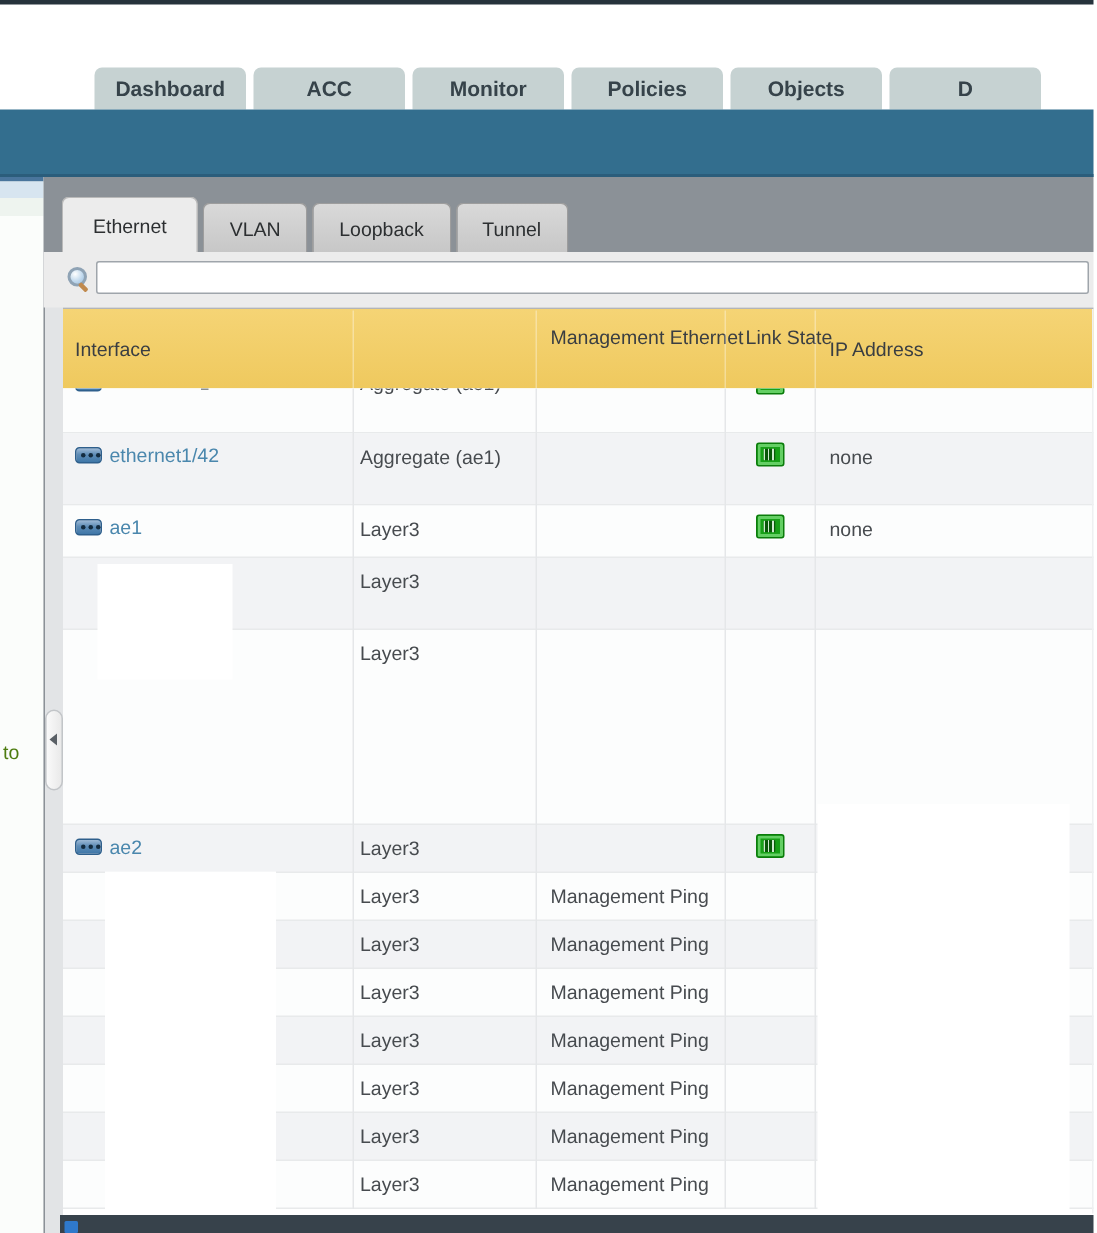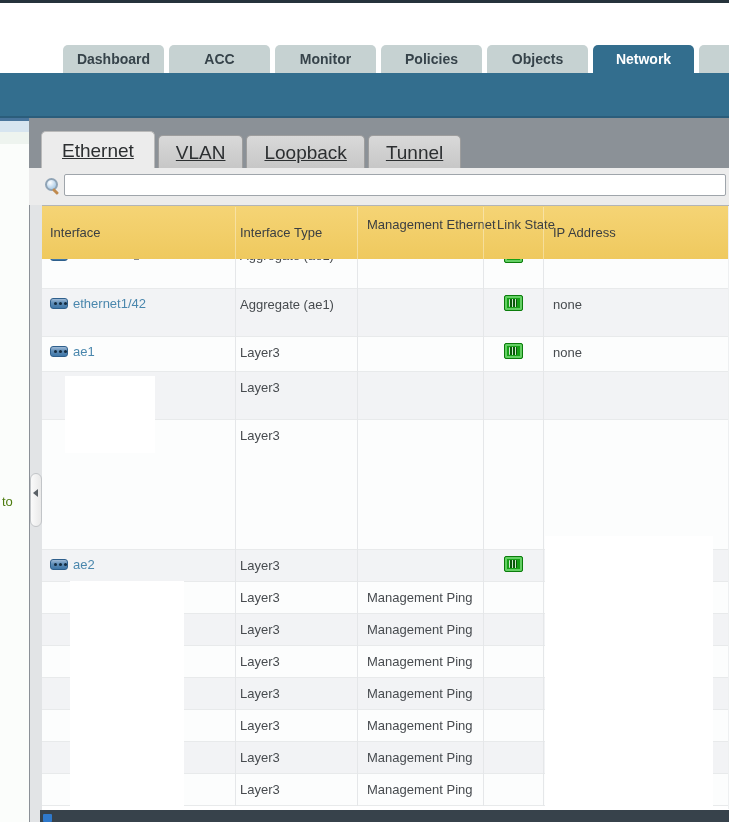--- a/index.html
+++ b/index.html
@@ -35,21 +35,21 @@
             border-radius:6px;box-sizing:border-box;}
   .splitter-arrow{position:absolute;left:2px;top:15px;width:0;height:0;
             border-top:4px solid transparent;border-bottom:4px solid transparent;
             border-right:5px solid #5a6066;}
 
   
   .gray-band{position:absolute;left:29px;top:118px;width:702px;height:50px;background:#8b9197;}
   .sub-tabs{position:absolute;left:12px;bottom:0;display:flex;align-items:flex-end;}
   .stab{height:33px;padding:0 17px;margin-right:3px;border-radius:5px 5px 0 0;
         background:linear-gradient(#d9d9d9,#c7c7c7);border:1px solid #9d9d9d;border-bottom:none;
-        color:#2c2f31;font-size:19px;line-height:34px;box-sizing:border-box;cursor:default;text-decoration:underline;}
+        color:#2c2f31;font-size:13px;line-height:34px;box-sizing:border-box;cursor:default;}
   .stab.active{height:37px;line-height:38px;background:#ececec;border-color:#b9b9b9;padding:0 20px;}
 
   
   .search-strip{position:absolute;left:29px;top:168px;width:702px;height:37px;background:#ececec;}
   .mag-icon{position:absolute;left:15px;top:9px;width:16px;height:17px;}
   .mag-icon::before{content:'';position:absolute;left:1px;top:1px;width:9px;height:9px;border-radius:50%;
         border:2px solid #8fa3b5;background:radial-gradient(circle at 35% 30%,#ffffff,#bcd6ec 60%,#9cc0de);}
   .mag-icon::after{content:'';position:absolute;right:1px;bottom:1px;width:7px;height:3px;
         background:#c08a4e;border-radius:1px;transform:rotate(45deg);}
   .search-input{position:absolute;left:35px;top:6px;width:662px;height:22px;border:1px solid #9fa5ab;
@@ -114,21 +114,20 @@
 <div class="stage">
 
   <div class="top-edge"></div>
 
   <div class="main-tabs">
     <div class="mtab">Dashboard</div>
     <div class="mtab">ACC</div>
     <div class="mtab">Monitor</div>
     <div class="mtab">Policies</div>
     <div class="mtab">Objects</div>
-    <div class="mtab active">Network</div>
     <div class="mtab">D</div>
   </div>
 
   <div class="blue-bar"></div>
 
   <div class="sidebar">
     <div class="sb-line"></div>
     <div class="sb-row1"></div>
     <div class="sb-row2"></div>
     <div class="sb-frag">to</div>
@@ -146,21 +145,20 @@
   </div>
 
   <div class="search-strip">
     <div class="mag-icon"></div>
     <input class="search-input" type="text" value="" style="">
   </div>
 
   <div class="table">
     <div class="thead">
       <div class="hcell h-if">Interface</div>
-      <div class="hcell h-type">Interface Type</div>
       <div class="hcell h-prof wrap">Management Ethernet</div>
       <div class="hcell h-link wrap">Link State</div>
       <div class="hcell h-ip">IP Address</div>
       <div class="hline" style="left:193px"></div>
       <div class="hline" style="left:315px"></div>
       <div class="hline" style="left:441px"></div>
       <div class="hline" style="left:501px"></div>
     </div>
 
     <div class="tbody" id="tbody">

